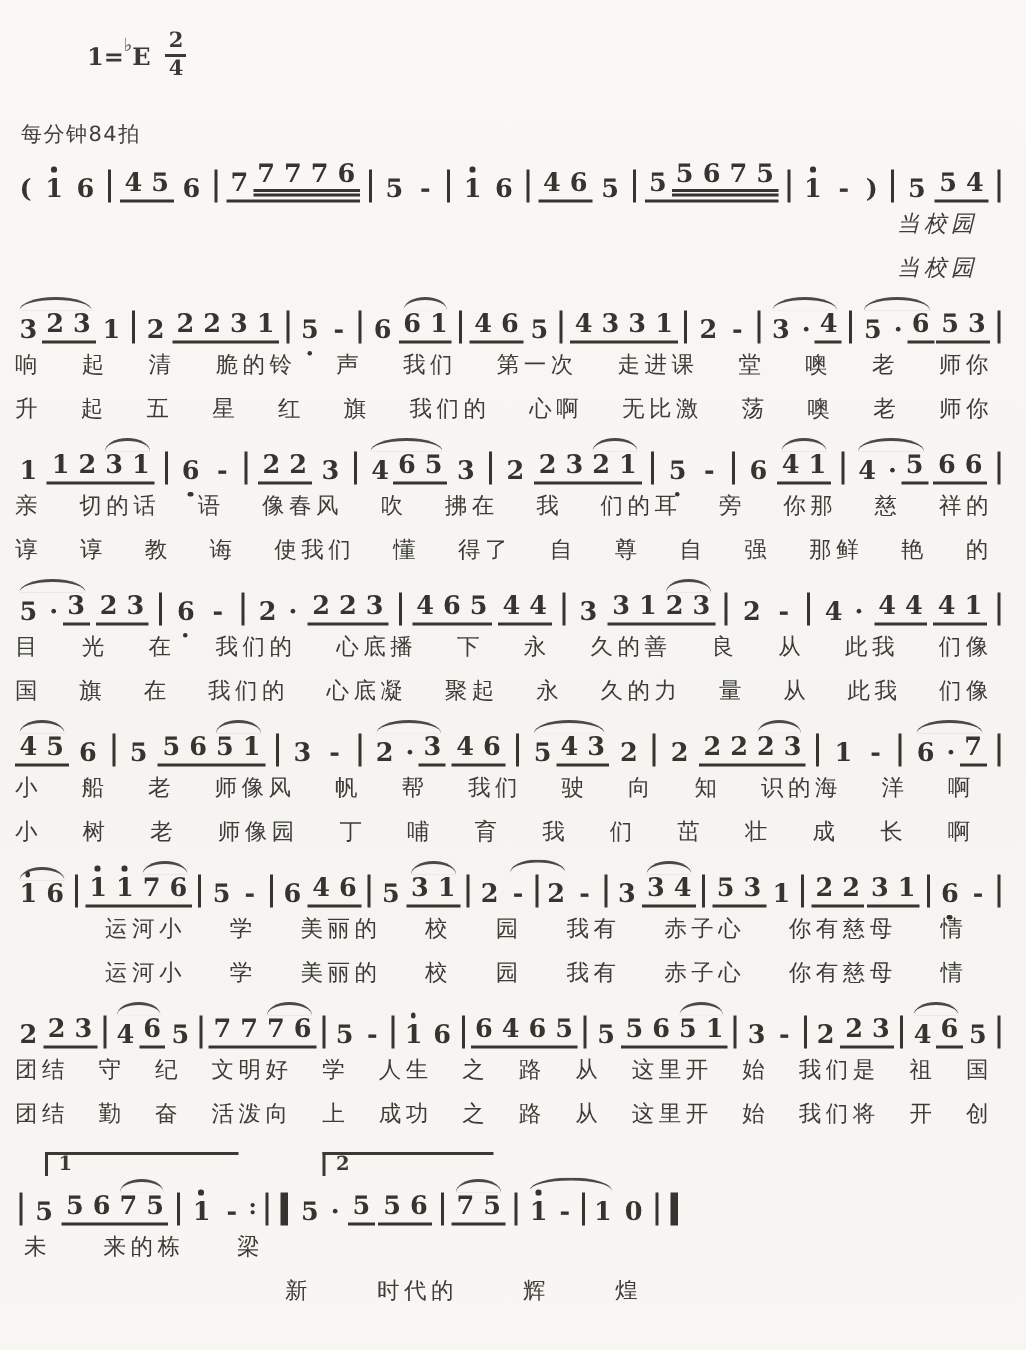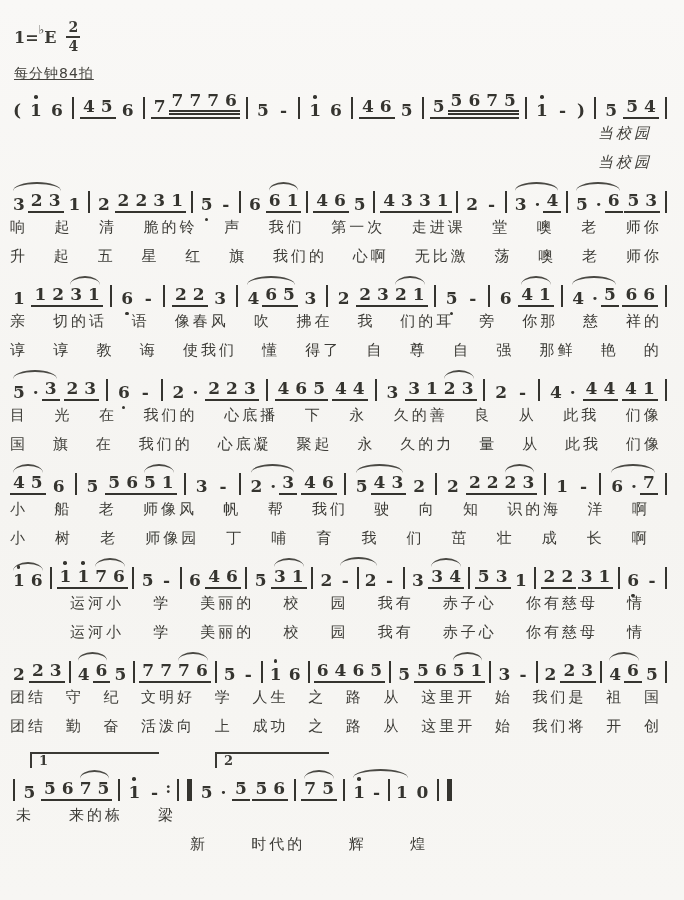--- a/index.html
+++ b/index.html
@@ -4,26 +4,26 @@
 <style>
   html,body{margin:0;padding:0;}
   body{background:#eceae6;font-family:"DejaVu Sans",sans-serif;}
   .page{
     position:relative;width:684px;height:900px;margin:0 auto;overflow:hidden;
     background:linear-gradient(180deg,#f9f8f6 0%,#f5f4f1 55%,#f7f6f3 100%);
     color:#35342f;box-sizing:border-box;padding:14px 12px 0 10px;
   }
   
   .hdr{margin:6px 0 4px 4px;}
-  .keyline{display:flex;align-items:center;gap:10px;font-family:"DejaVu Serif",serif;font-size:16px;font-weight:bold;color:#3a3934;}
+  .keyline{display:flex;align-items:center;gap:10px;font-family:"DejaVu Serif",serif;font-size:16px;font-weight:bold;color:#3a3934;margin-left:44px;}
   .flat{font-size:12px;vertical-align:5px;position:relative;top:-4px;}
   .frac{display:inline-block;text-align:center;line-height:1.05;font-size:14px;font-weight:bold;}
   .frac .num{display:block;border-bottom:2px solid #3a3934;padding:0 2px 1px;}
   .frac .den{display:block;padding-top:1px;}
-  .tempo{margin-top:12px;font-size:14px;letter-spacing:1px;color:#42413c;text-decoration:underline;}
+  .tempo{margin-top:28px;font-size:14px;letter-spacing:1px;color:#42413c;}
   
   #systems{margin-top:6px;}
   .system{position:relative;margin:0 2px 9px 0;}
   .nline{
     display:flex;justify-content:space-between;align-items:flex-end;
     height:24px;margin-top:12px;
     font-family:"DejaVu Serif",serif;font-weight:bold;font-size:17px;color:#35342f;
     white-space:nowrap;
   }
   .grp{display:inline-flex;align-items:flex-end;position:relative;}

